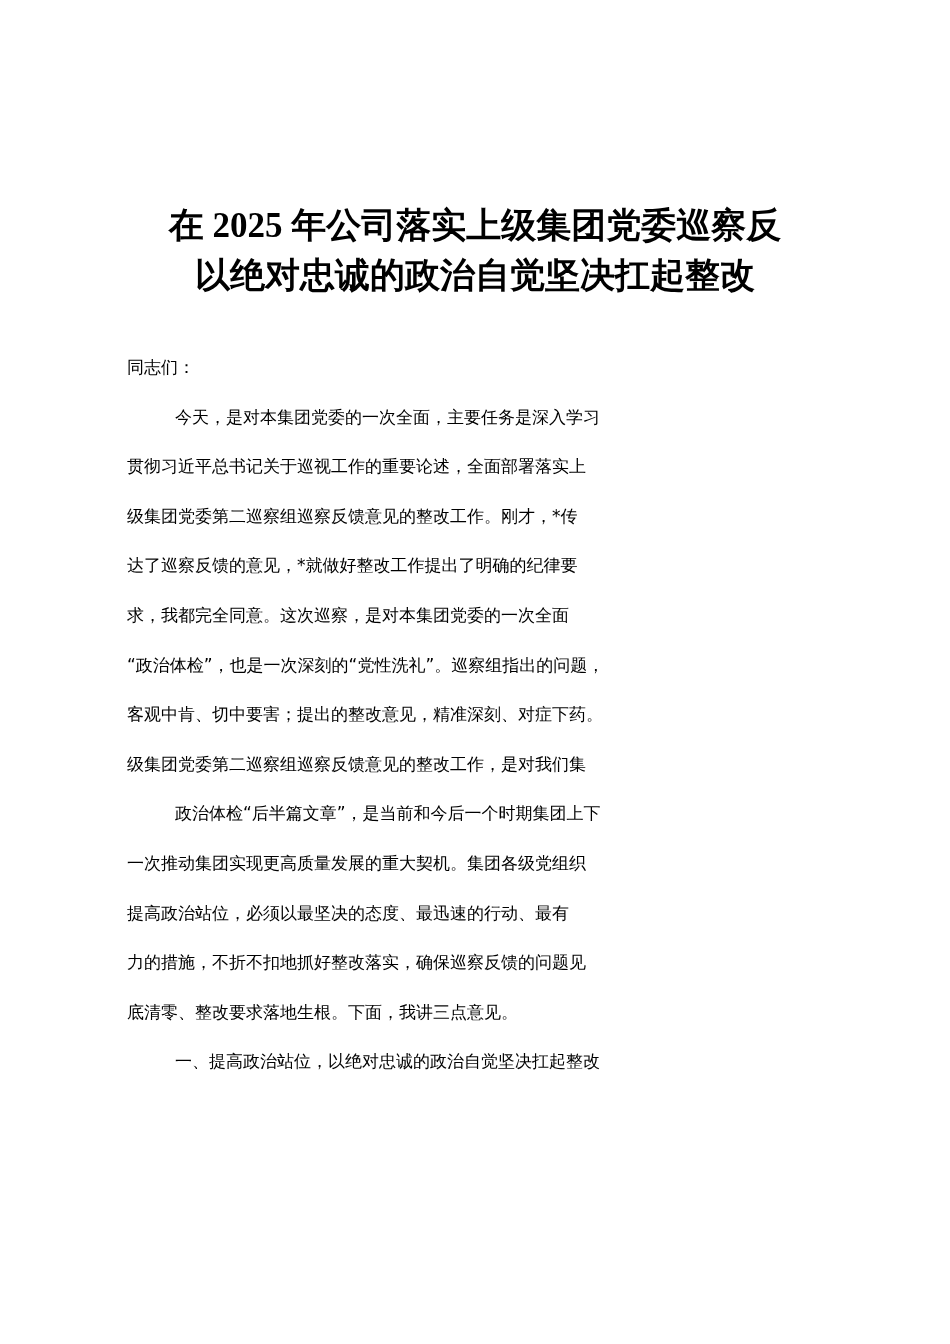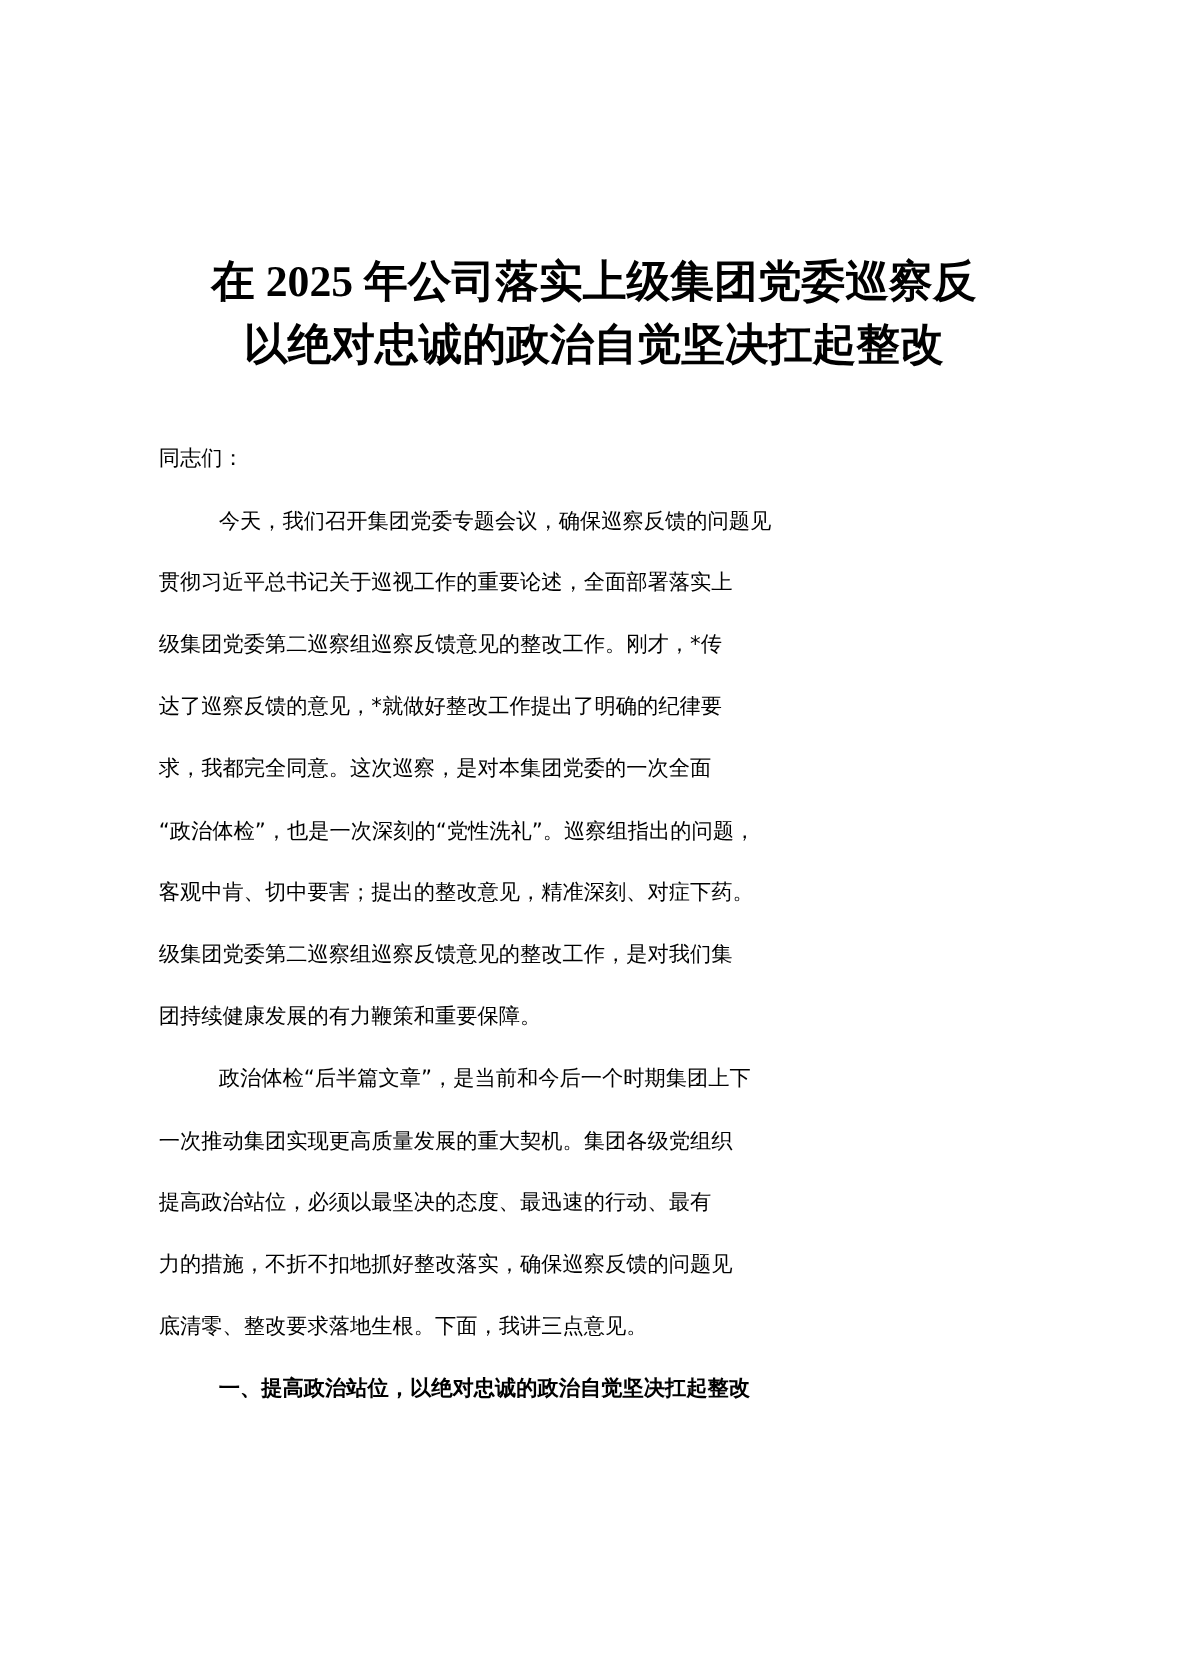--- a/index.html
+++ b/index.html
@@ -48,46 +48,45 @@
     }
     .line {
       display: block;
       white-space: nowrap;
       height: 49.6px;
     }
     .indent {
       padding-left: 48px;
     }
     .heading {
-      font-weight: bold;
+      font-weight: normal;
     }
   </style>
 </head>
 <body>
 
 <div class="page">
 
   <div class="title">
     <span class="tline">在 2025 年公司落实上级集团党委巡察反</span>
     <span class="tline">以绝对忠诚的政治自觉坚决扛起整改</span>
   </div>
 
   <div class="body-text">
     <span class="line">同志们：</span>
 
     <div>
-      <span class="line indent">今天，我们召开集团党委专题会议，确保巡察反馈的问题见</span>
+      <span class="line indent">今天，是对本集团党委的一次全面，主要任务是深入学习</span>
       <span class="line">贯彻习近平总书记关于巡视工作的重要论述，全面部署落实上</span>
       <span class="line">级集团党委第二巡察组巡察反馈意见的整改工作。刚才，*传</span>
       <span class="line">达了巡察反馈的意见，*就做好整改工作提出了明确的纪律要</span>
       <span class="line">求，我都完全同意。这次巡察，是对本集团党委的一次全面</span>
       <span class="line">“政治体检”，也是一次深刻的“党性洗礼”。巡察组指出的问题，</span>
       <span class="line">客观中肯、切中要害；提出的整改意见，精准深刻、对症下药。</span>
       <span class="line">级集团党委第二巡察组巡察反馈意见的整改工作，是对我们集</span>
-      <span class="line">团持续健康发展的有力鞭策和重要保障。</span>
     </div>
 
     <div>
       <span class="line indent">政治体检“后半篇文章”，是当前和今后一个时期集团上下</span>
       <span class="line">一次推动集团实现更高质量发展的重大契机。集团各级党组织</span>
       <span class="line">提高政治站位，必须以最坚决的态度、最迅速的行动、最有</span>
       <span class="line">力的措施，不折不扣地抓好整改落实，确保巡察反馈的问题见</span>
       <span class="line">底清零、整改要求落地生根。下面，我讲三点意见。</span>
     </div>
 

